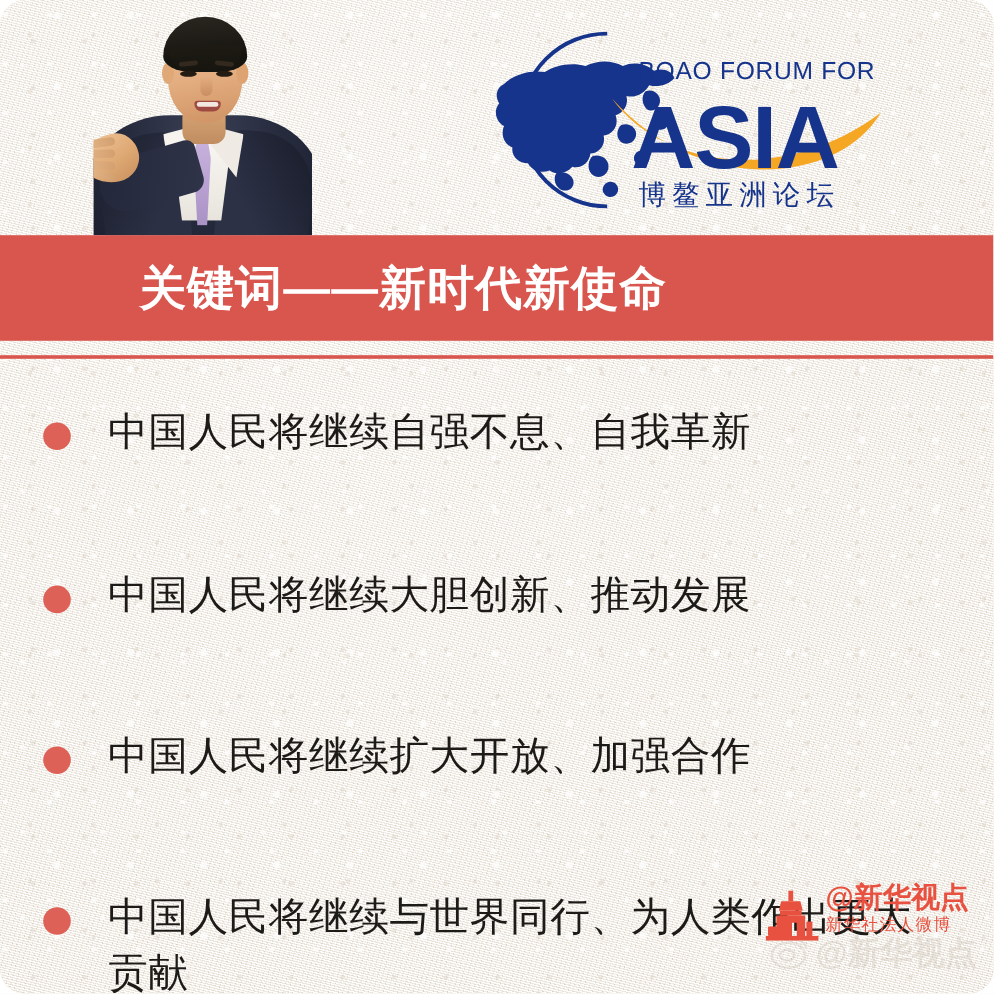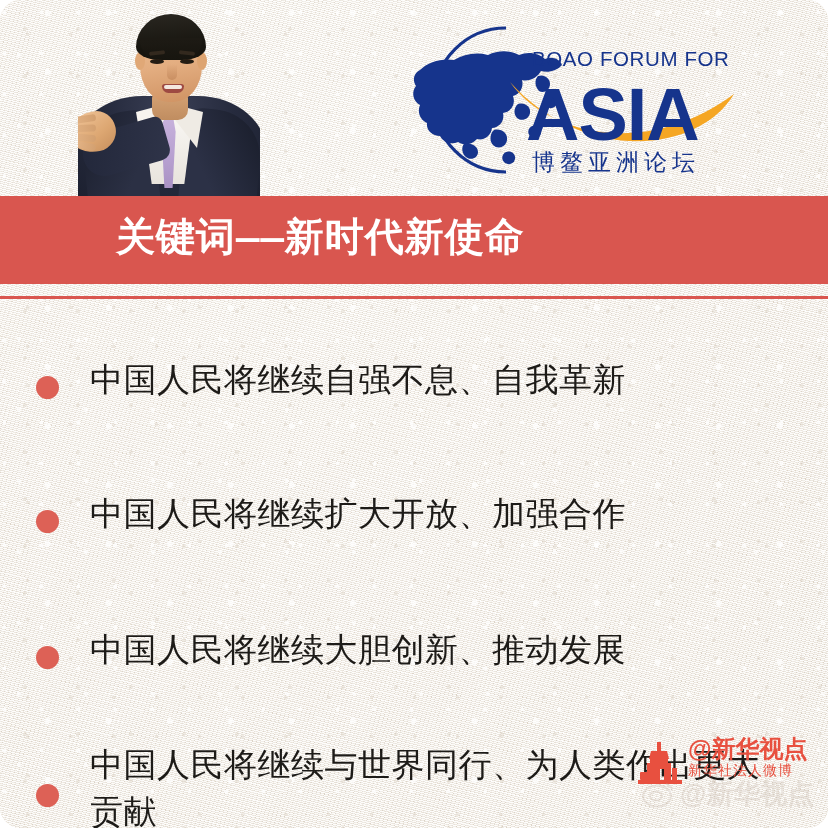--- a/index.html
+++ b/index.html
@@ -264,21 +264,21 @@
     background: #d9564f;
     display: flex;
     align-items: center;
   }
   .title-text {
     margin-left: 116px;
     color: #ffffff;
     font-size: 39px;
     font-weight: bold;
     letter-spacing: 1px;
-    font-family: Liberation Mono, monospace;
+    font-family: Liberation Sans, sans-serif;
     line-height: 1;
     white-space: nowrap;
   }
   .rule {
     position: absolute;
     left: 0;
     top: 296px;
     width: 828px;
     height: 3px;
     background: #d9564f;
@@ -287,21 +287,21 @@
   
   .bullets {
     position: absolute;
     left: 0;
     top: 318px;
     width: 828px;
   }
   .bullet-row {
     position: relative;
     display: flex;
-    align-items: center;
+    align-items: flex-start;
     padding-left: 36px;
     padding-right: 40px;
     min-height: 84px;
   }
   .bullet-row.r1 { margin-top: 20px; }
   .bullet-row.r2 { margin-top: 52px; }
   .bullet-row.r3 { margin-top: 50px; }
   .bullet-row.r4 { margin-top: 50px; }
   .dot {
     flex: 0 0 auto;
@@ -465,28 +465,28 @@
   </div>
   <div class="rule"></div>
 
   <div class="bullets">
 
     <div class="bullet-row r1">
       <div class="dot"></div>
       <div class="bullet-text">中国人民将继续自强不息、自我革新</div>
     </div>
 
+    <div class="bullet-row r2">
+      <div class="dot"></div>
+      <div class="bullet-text">中国人民将继续大胆创新、推动发展</div>
+    </div>
+
     <div class="bullet-row r3">
       <div class="dot"></div>
       <div class="bullet-text">中国人民将继续扩大开放、加强合作</div>
-    </div>
-
-    <div class="bullet-row r2">
-      <div class="dot"></div>
-      <div class="bullet-text">中国人民将继续大胆创新、推动发展</div>
     </div>
 
     <div class="bullet-row r4">
       <div class="dot"></div>
       <div class="bullet-text">中国人民将继续与世界同行、为人类作出更大贡献</div>
     </div>
 
   </div>
 
   <div class="watermark">

